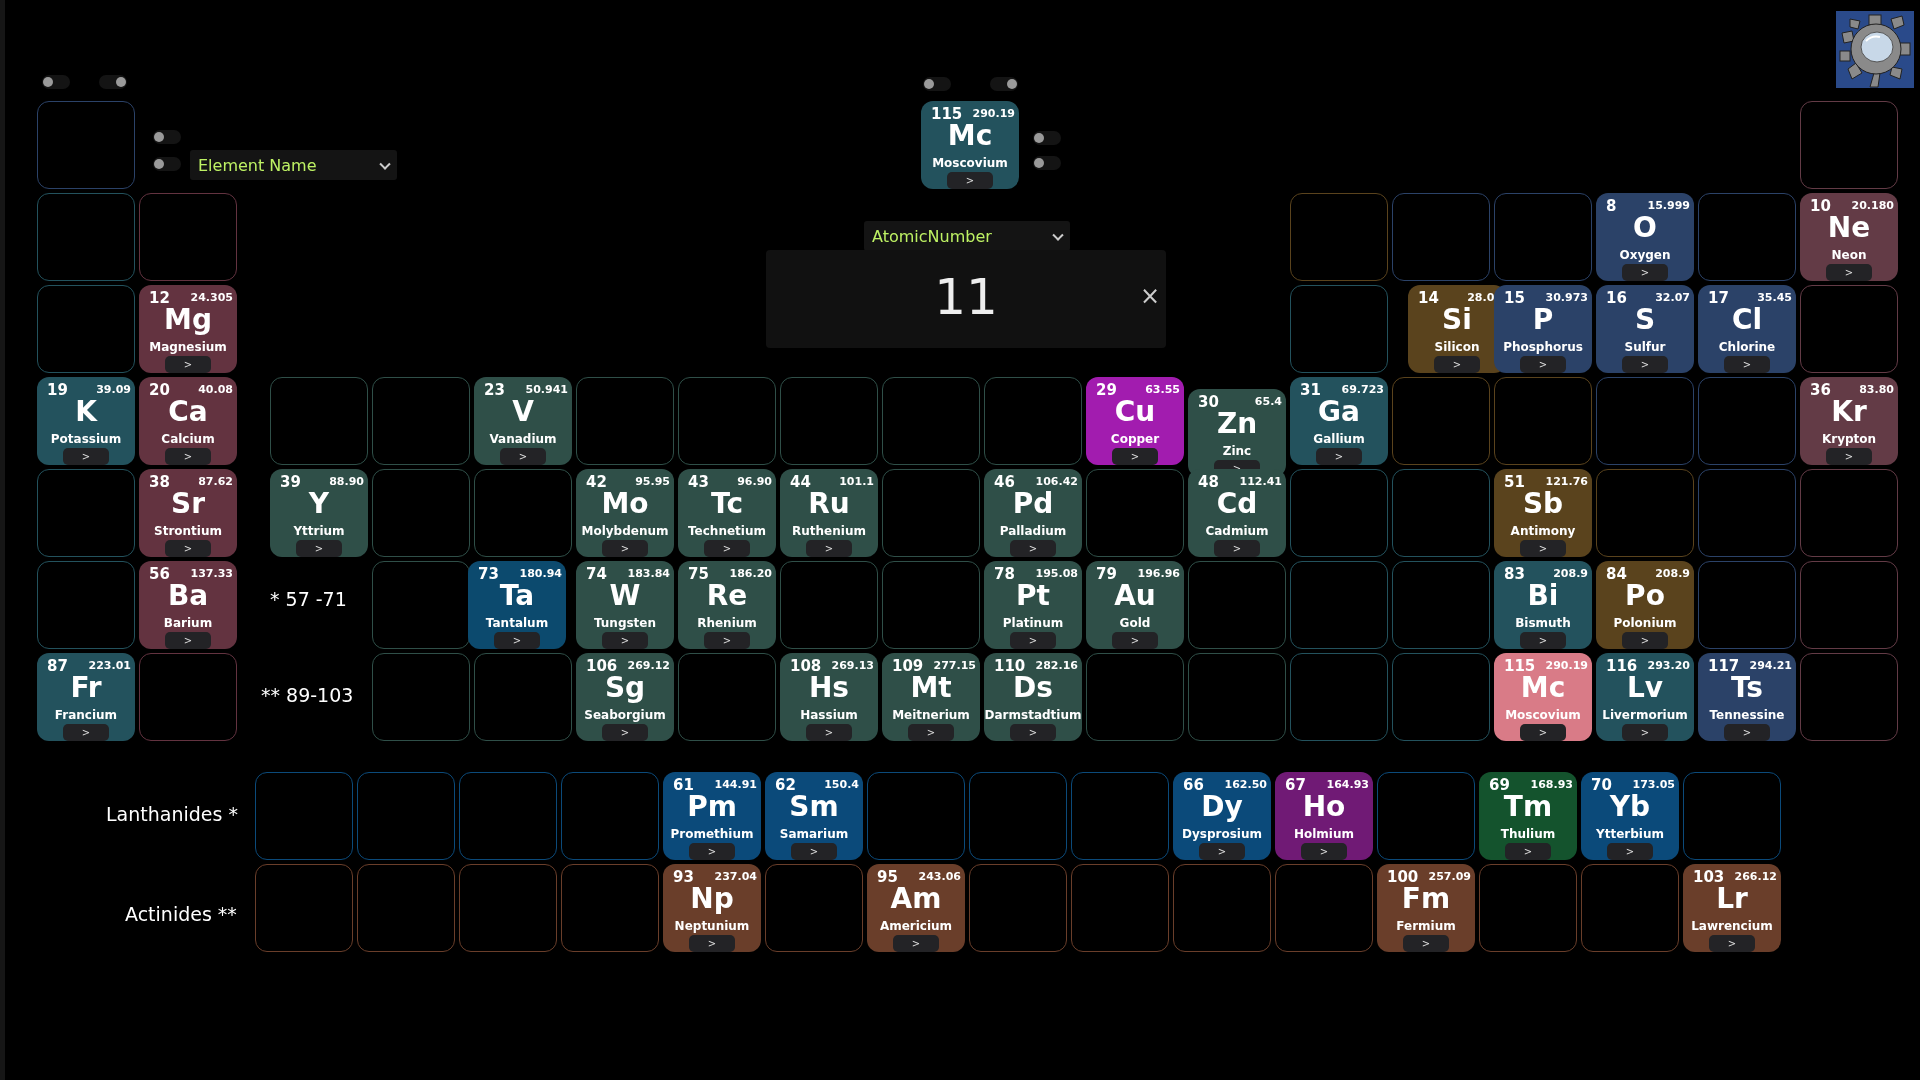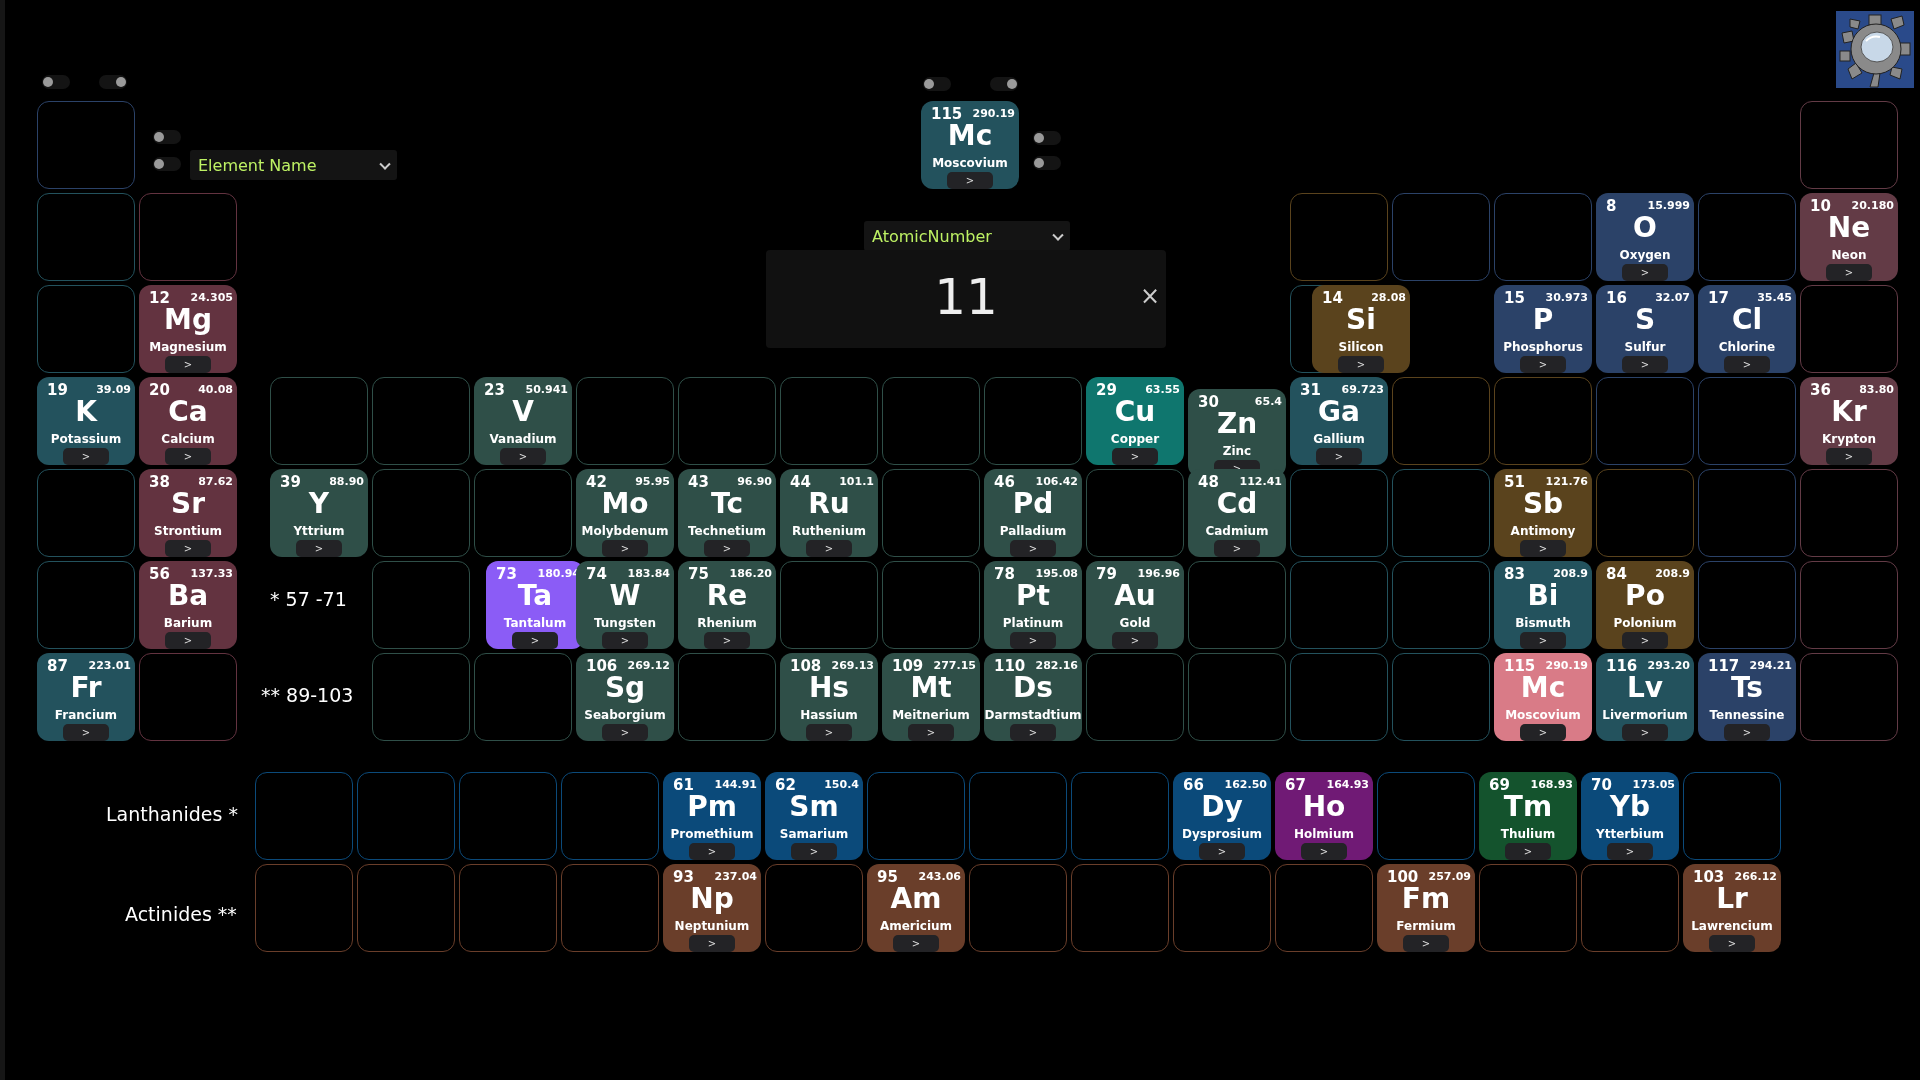--- a/index.html
+++ b/index.html
@@ -176,21 +176,21 @@
     <span class="name">Oxygen</span>
     <span class="more">&gt;</span>
 </div>
 <div class="cell filled" style="left:1800px;top:193px;background:#633b46;">
   <span class="num">10</span>
     <span class="mass">20.180</span>
     <span class="sym">Ne</span>
     <span class="name">Neon</span>
     <span class="more">&gt;</span>
 </div>
-<div class="cell filled" style="left:1312px;top:285px;background:#5a431d;">
+<div class="cell filled" style="left:1408px;top:285px;background:#5a431d;">
   <span class="num">14</span>
     <span class="mass">28.08</span>
     <span class="sym">Si</span>
     <span class="name">Silicon</span>
     <span class="more">&gt;</span>
 </div>
 <div class="cell filled" style="left:1494px;top:285px;background:#2b4268;">
   <span class="num">15</span>
     <span class="mass">30.973</span>
     <span class="sym">P</span>
@@ -225,21 +225,21 @@
     <span class="name">Calcium</span>
     <span class="more">&gt;</span>
 </div>
 <div class="cell filled" style="left:474px;top:377px;background:#2f4f48;">
   <span class="num">23</span>
     <span class="mass">50.941</span>
     <span class="sym">V</span>
     <span class="name">Vanadium</span>
     <span class="more">&gt;</span>
 </div>
-<div class="cell filled" style="left:1086px;top:377px;background:#0f766e;">
+<div class="cell filled" style="left:1086px;top:377px;background:#a21caf;">
   <span class="num">29</span>
     <span class="mass">63.55</span>
     <span class="sym">Cu</span>
     <span class="name">Copper</span>
     <span class="more">&gt;</span>
 </div>
 <div class="cell filled" style="left:1188px;top:377px;background:#2f4f48;margin-top:12px;">
   <span class="num">30</span>
     <span class="mass">65.4</span>
     <span class="sym">Zn</span>
@@ -316,21 +316,21 @@
     <span class="name">Antimony</span>
     <span class="more">&gt;</span>
 </div>
 <div class="cell filled" style="left:139px;top:561px;background:#633340;">
   <span class="num">56</span>
     <span class="mass">137.33</span>
     <span class="sym">Ba</span>
     <span class="name">Barium</span>
     <span class="more">&gt;</span>
 </div>
-<div class="cell filled" style="left:486px;top:561px;background:#8b5cf6;">
+<div class="cell filled" style="left:468px;top:561px;background:#0c4a6e;">
   <span class="num">73</span>
     <span class="mass">180.94</span>
     <span class="sym">Ta</span>
     <span class="name">Tantalum</span>
     <span class="more">&gt;</span>
 </div>
 <div class="cell filled" style="left:576px;top:561px;background:#2f4f48;">
   <span class="num">74</span>
     <span class="mass">183.84</span>
     <span class="sym">W</span>

